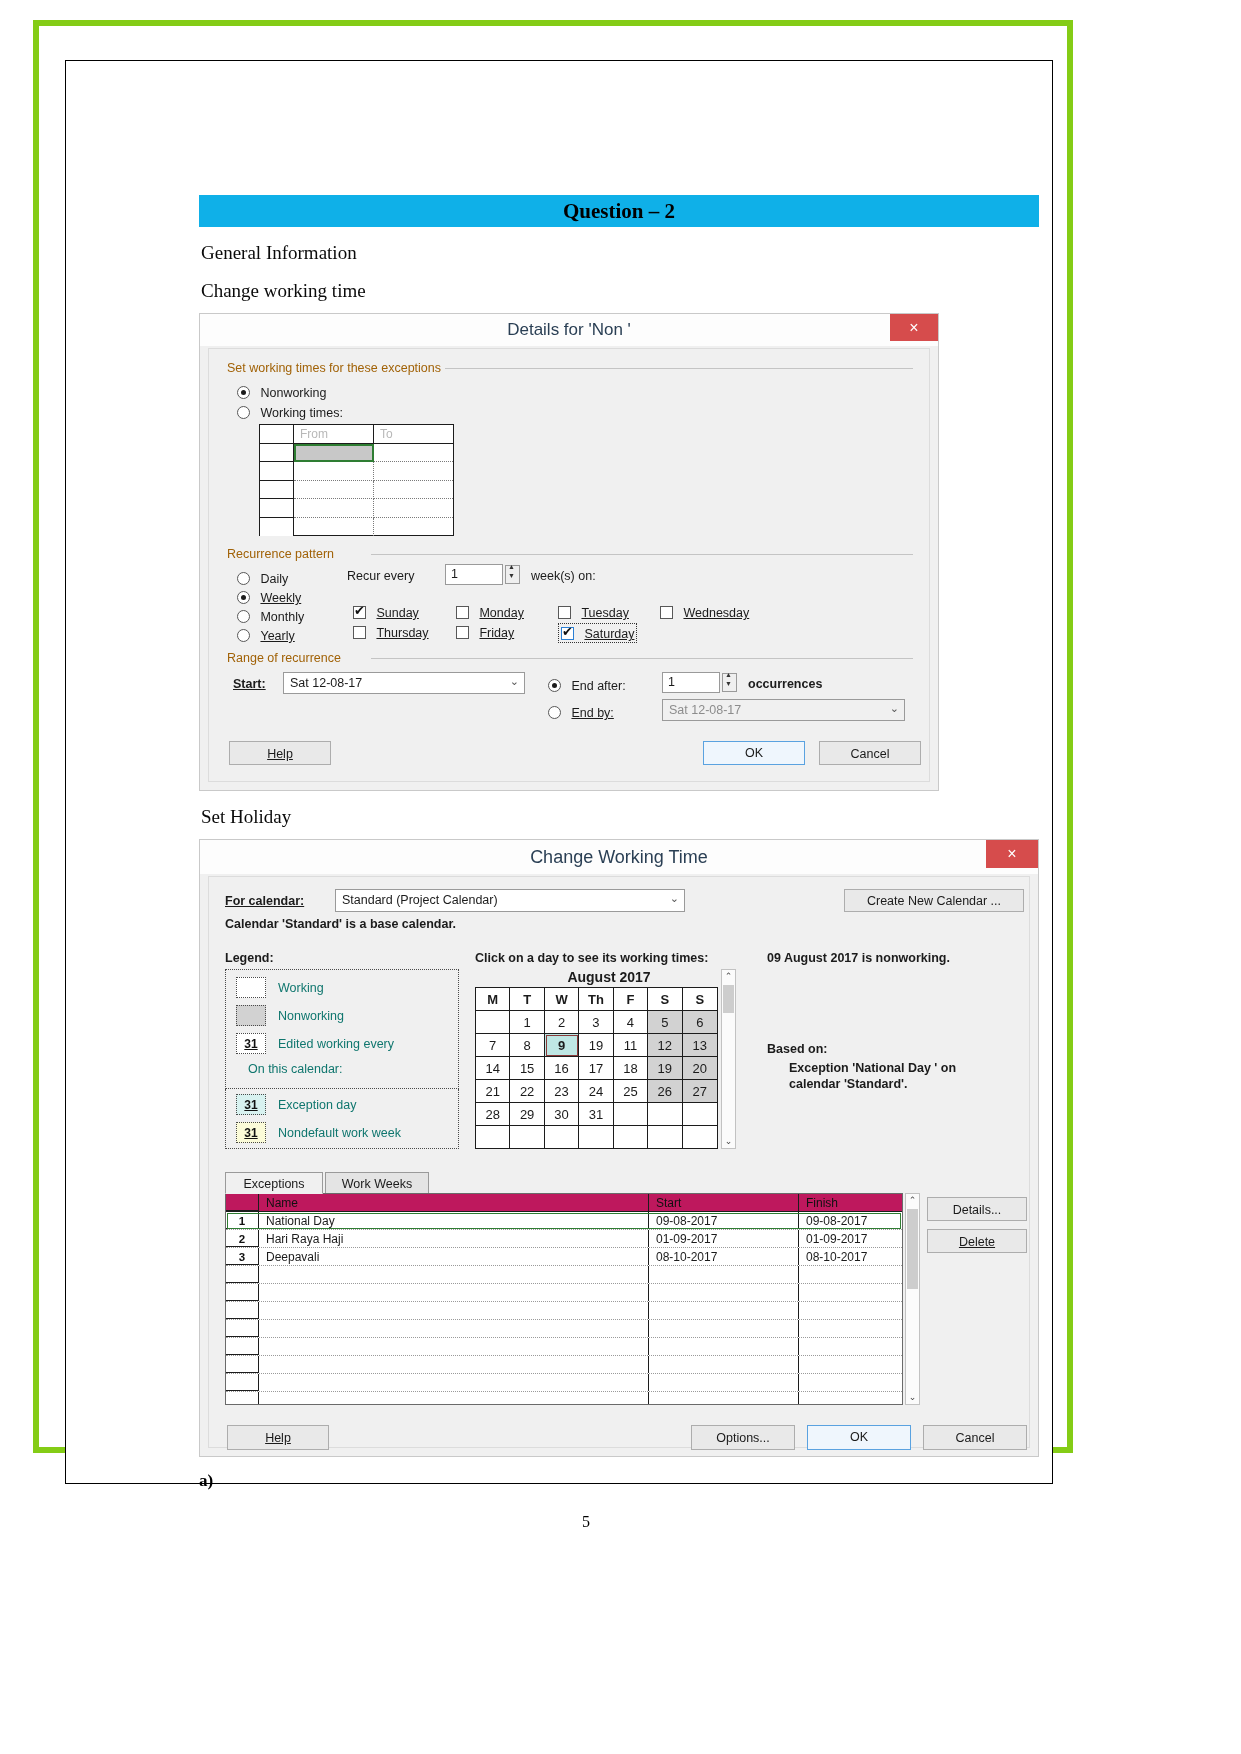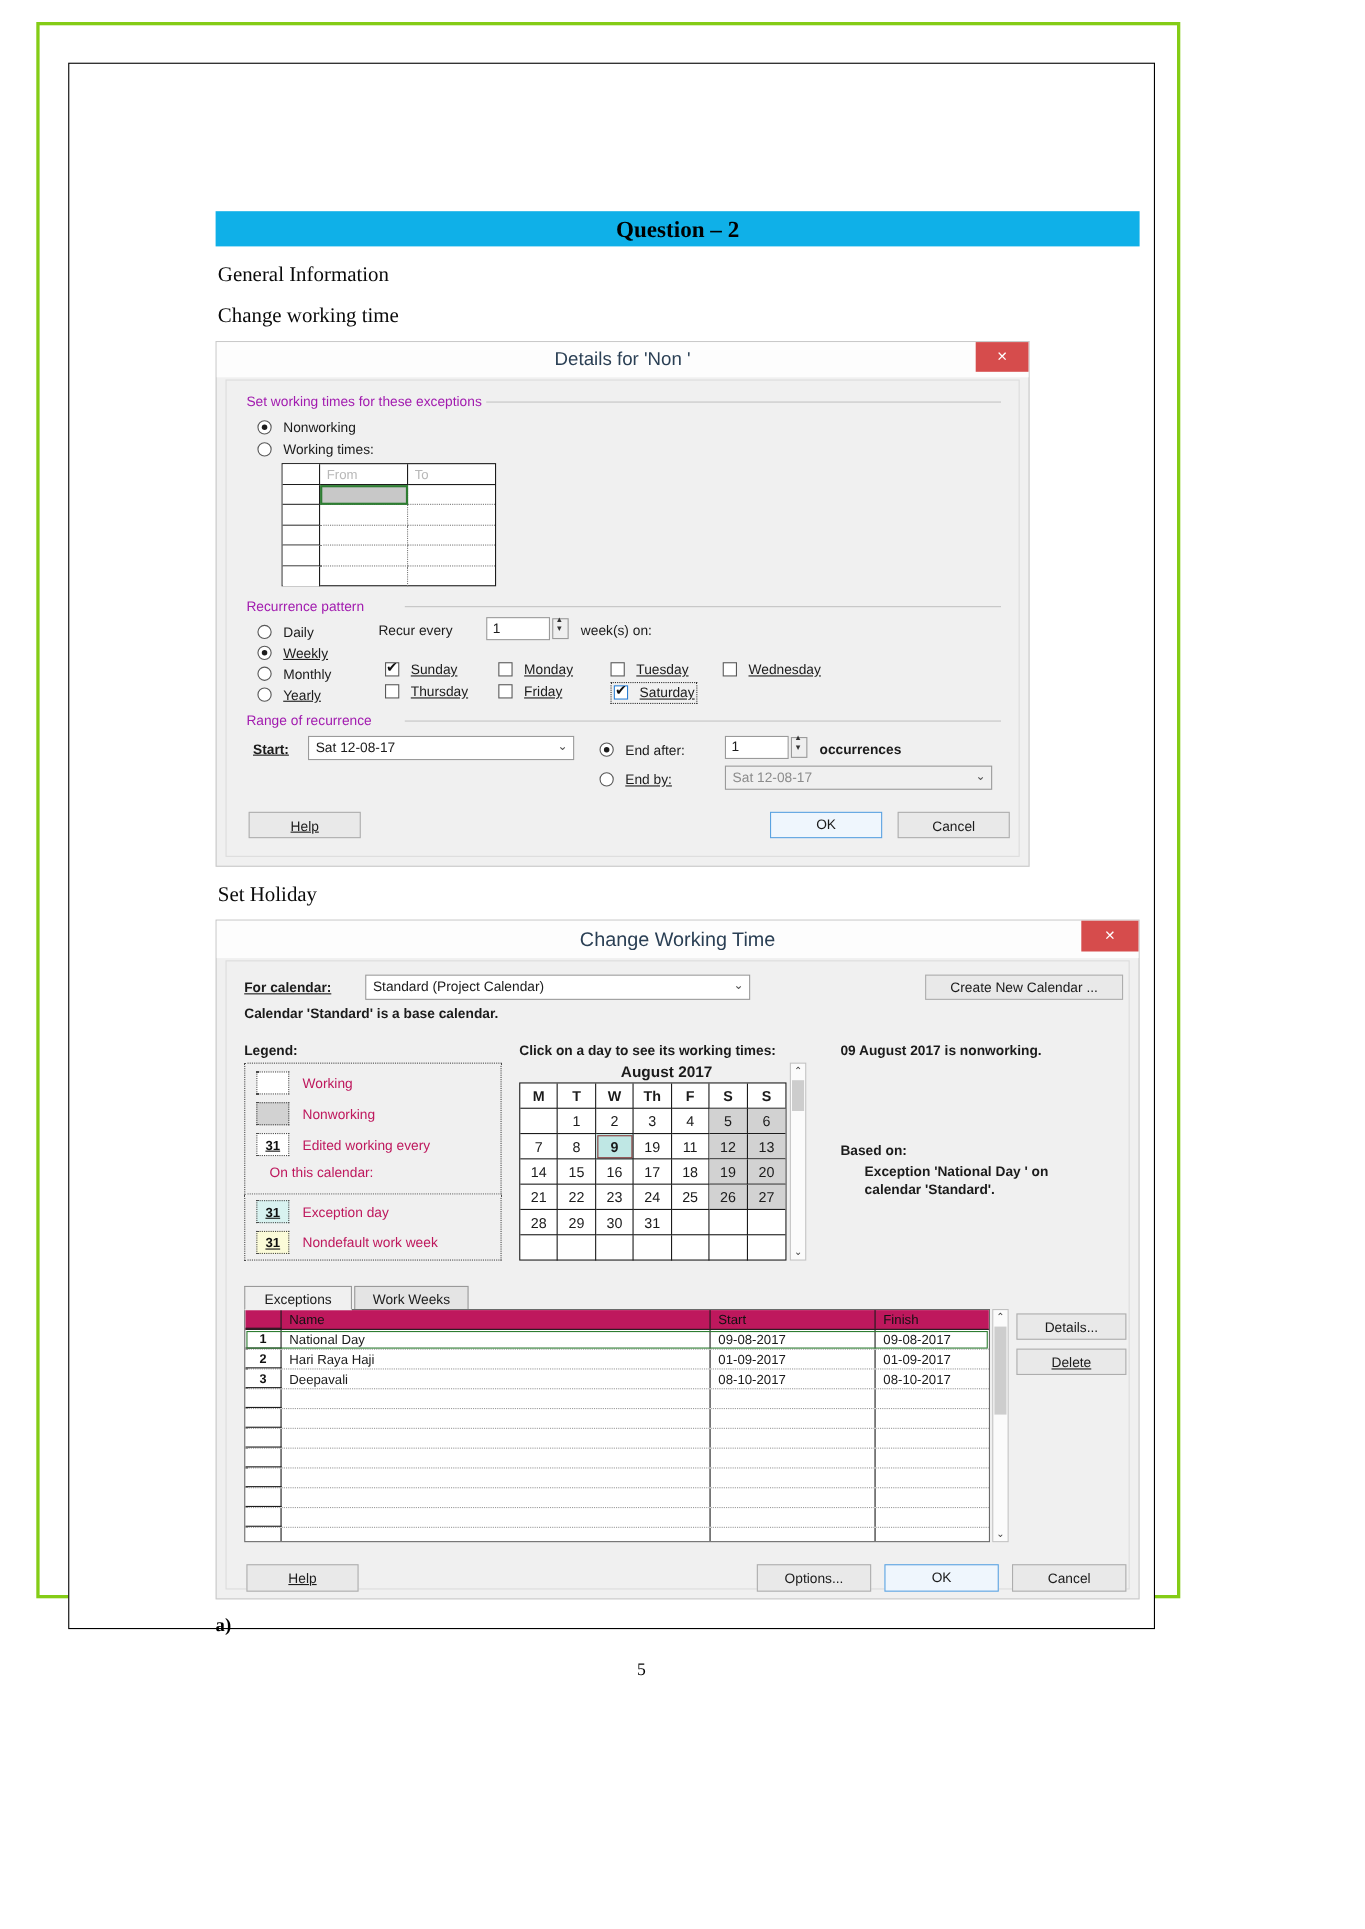--- a/index.html
+++ b/index.html
@@ -1,19 +1,19 @@
 <!DOCTYPE html>
 <html><head>
 <meta charset="utf-8">
 <style>
   html,body{margin:0;padding:0;background:#ffffff;}
   body{width:1241px;height:1754px;font-family:"Liberation Sans",sans-serif;position:relative;overflow:hidden;}
 
   
-  .page-outer{position:absolute;left:33px;top:20px;width:1040px;height:1433px;border:3px solid #84cc16;box-sizing:border-box;}
+  .page-outer{position:absolute;left:33px;top:20px;width:1040px;height:1433px;border:6px solid #84cc16;box-sizing:border-box;}
   .page-inner{position:absolute;left:26px;top:34px;width:988px;height:1424px;border:1.5px solid #000;box-sizing:border-box;background:#fff;}
 
   
   .q-banner{position:absolute;left:133px;top:134px;width:840px;height:32px;background:#0FB0E8;}
   .q-banner span{display:block;text-align:center;line-height:32px;font-family:"Liberation Serif",serif;
       font-weight:bold;font-size:21px;color:#000;}
   .doc-line{position:absolute;font-family:"Liberation Serif",serif;font-size:19px;color:#0a0a0a;}
   .gen-info{left:135px;top:181px;}
   .chg-work{left:135px;top:219px;}
   .set-hol{left:135px;top:745px;}
@@ -25,21 +25,21 @@
         border:1px solid #c9c9c9;box-sizing:border-box;}
   .dlg1 .titlebar{position:relative;height:32px;background:#fdfdfd;}
   .dlg1 .title-txt{position:absolute;left:0;top:0;width:100%;text-align:center;line-height:32px;
         font-size:17px;color:#2a3f54;font-family:"Liberation Sans",sans-serif;}
   .closebtn{position:absolute;right:0px;top:0px;width:48px;height:27px;background:#d64c4c;color:#fff;
         font-size:16px;line-height:27px;text-align:center;cursor:pointer;}
   .dlg1 .body{position:absolute;left:8px;top:34px;right:8px;bottom:8px;background:#f0f0f0;
         border:1px solid #dcdcdc;box-sizing:border-box;}
 
   .grp{position:absolute;}
-  .grp-title{position:absolute;font-size:12.5px;color:#a21caf;background:#f0f0f0;padding:0 4px;left:6px;top:-8px;}
+  .grp-title{position:absolute;font-size:12.5px;color:#a16207;background:#f0f0f0;padding:0 4px;left:6px;top:-8px;}
   .grp-line{position:absolute;left:0;top:0;width:100%;height:1px;background:#c4c4c4;}
 
   .radio{display:inline-block;width:13px;height:13px;border:1.3px solid #585858;border-radius:50%;
       background:#fff;vertical-align:-2px;box-sizing:border-box;position:relative;}
   .radio.on::after{content:"";position:absolute;left:2.6px;top:2.6px;width:5.3px;height:5.3px;border-radius:50%;background:#1c1c1c;}
   .cbx{display:inline-block;width:13px;height:13px;border:1.3px solid #585858;background:#fff;
       vertical-align:-2px;box-sizing:border-box;position:relative;}
   .cbx.on::after{content:"✔";position:absolute;left:0px;top:-4px;font-size:13px;color:#101010;line-height:15px;}
   .cbx.onblue{border-color:#2a7fd4;}
   .lbl{font-size:12.5px;color:#1b1b1b;margin-left:6px;}
@@ -78,21 +78,21 @@
   .dlg2 .titlebar{position:relative;height:34px;background:#fdfdfd;}
   .dlg2 .title-txt{position:absolute;left:0;top:0;width:100%;text-align:center;line-height:34px;
      font-size:18px;color:#2a3f54;}
   .dlg2 .body{position:absolute;left:8px;top:36px;right:8px;bottom:8px;background:#f0f0f0;
      border:1px solid #dcdcdc;box-sizing:border-box;}
 
   .legend-box{position:absolute;border:1.3px dotted #4a4a4a;background:#f0f0f0;box-sizing:border-box;}
   .lg-item{position:absolute;display:flex;align-items:center;}
   .lg-sw{width:30px;height:21px;border:1.3px dotted #4a4a4a;box-sizing:border-box;display:flex;
      align-items:center;justify-content:center;font-size:12px;font-weight:bold;color:#111;}
-  .lg-txt{font-size:12.5px;color:#be185d;margin-left:12px;white-space:nowrap;}
+  .lg-txt{font-size:12.5px;color:#0f766e;margin-left:12px;white-space:nowrap;}
 
   
   .cal{position:absolute;border:1.3px solid #1c1c1c;box-sizing:border-box;background:#fff;}
   .cal-r{display:flex;}
   .cal-c{width:34.5px;height:23px;border-right:1.3px solid #1c1c1c;border-bottom:1.3px solid #1c1c1c;
      box-sizing:border-box;text-align:center;line-height:23px;font-size:13px;color:#1b1b1b;}
   .cal-c:last-child{border-right:none;}
   .cal-r:last-child .cal-c{border-bottom:none;}
   .cal-hd .cal-c{font-weight:bold;font-size:13px;}
   .cal-nw{background:#d2d2d2;}

